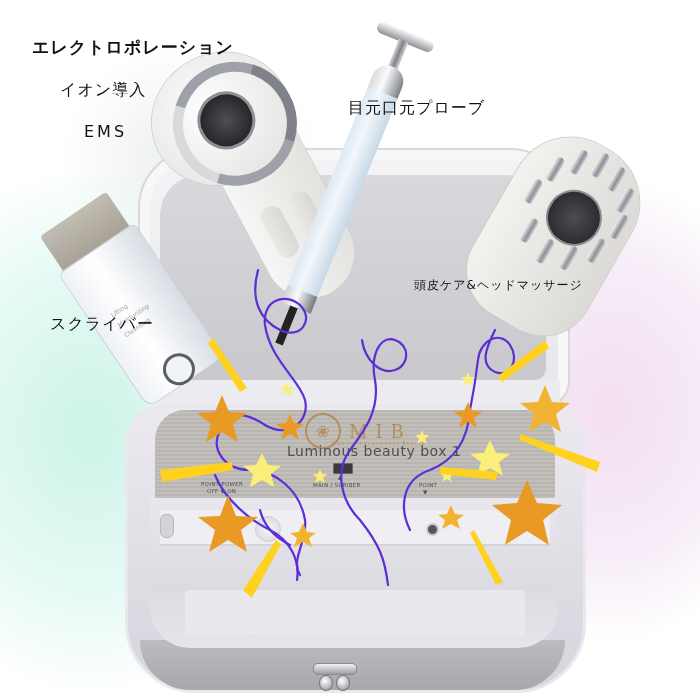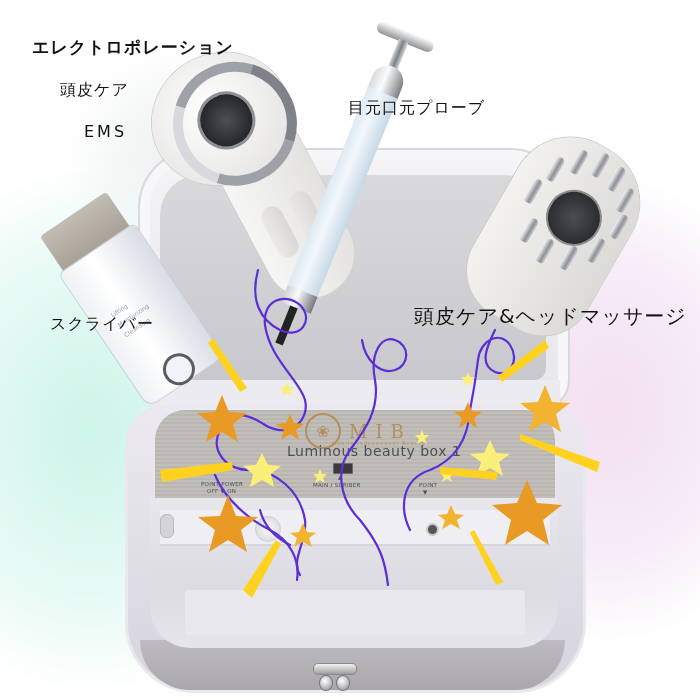--- a/index.html
+++ b/index.html
@@ -24,21 +24,21 @@
     background: radial-gradient(ellipse at center, rgba(232,236,236,0.9) 0%, rgba(255,255,255,0) 70%);
   }
   .label {
     position: absolute; color: #111; white-space: nowrap; letter-spacing: 1px;
     font-family: "DejaVu Sans", sans-serif;
   }
   .title-label { left: 32px; top: 36px; font-size: 17px; font-weight: bold; }
   .ion-label { left: 60px; top: 80px; font-size: 16px; }
   .ems-label { left: 84px; top: 122px; font-size: 16px; letter-spacing: 3px; }
   .probe-label { left: 348px; top: 98px; font-size: 16px; }
-  .scalp-label { left: 414px; top: 303px; font-size: 20px; }
+  .scalp-label { left: 414px; top: 277px; font-size: 12px; }
   .scrubber-label { left: 50px; top: 314px; font-size: 16px; }
 
   
   .lid {
     position: absolute; left: 138px; top: 148px; width: 428px; height: 258px;
     border-radius: 60px 60px 30px 30px;
     background: linear-gradient(180deg, #f4f4f6 0%, #e7e6ea 100%);
     border: 2px solid #d9d8dc;
     box-shadow: inset 0 0 0 10px #f7f7f9;
   }
@@ -353,17 +353,17 @@
     <polygon points="243,590 276,540 281,544 252,598"></polygon>
     <polygon points="440,467 498,472 496,480 440,474"></polygon>
     <polygon points="474,530 503,582 496,585 470,533"></polygon>
     <polygon points="520,434 600,462 597,472 520,440"></polygon>
     <polygon points="498,376 545,340 549,348 502,382"></polygon>
     <polygon points="213,338 247,388 240,392 208,343"></polygon>
   </g>
 </svg>
 
 <div class="label title-label">エレクトロポレーション</div>
-<div class="label ion-label">頭皮ケア</div>
+<div class="label ion-label">イオン導入</div>
 <div class="label ems-label">EMS</div>
 <div class="label probe-label">目元口元プローブ</div>
 <div class="label scalp-label">頭皮ケア&amp;ヘッドマッサージ</div>
 <div class="label scrubber-label">スクライバー</div>
 
 </body></html>

